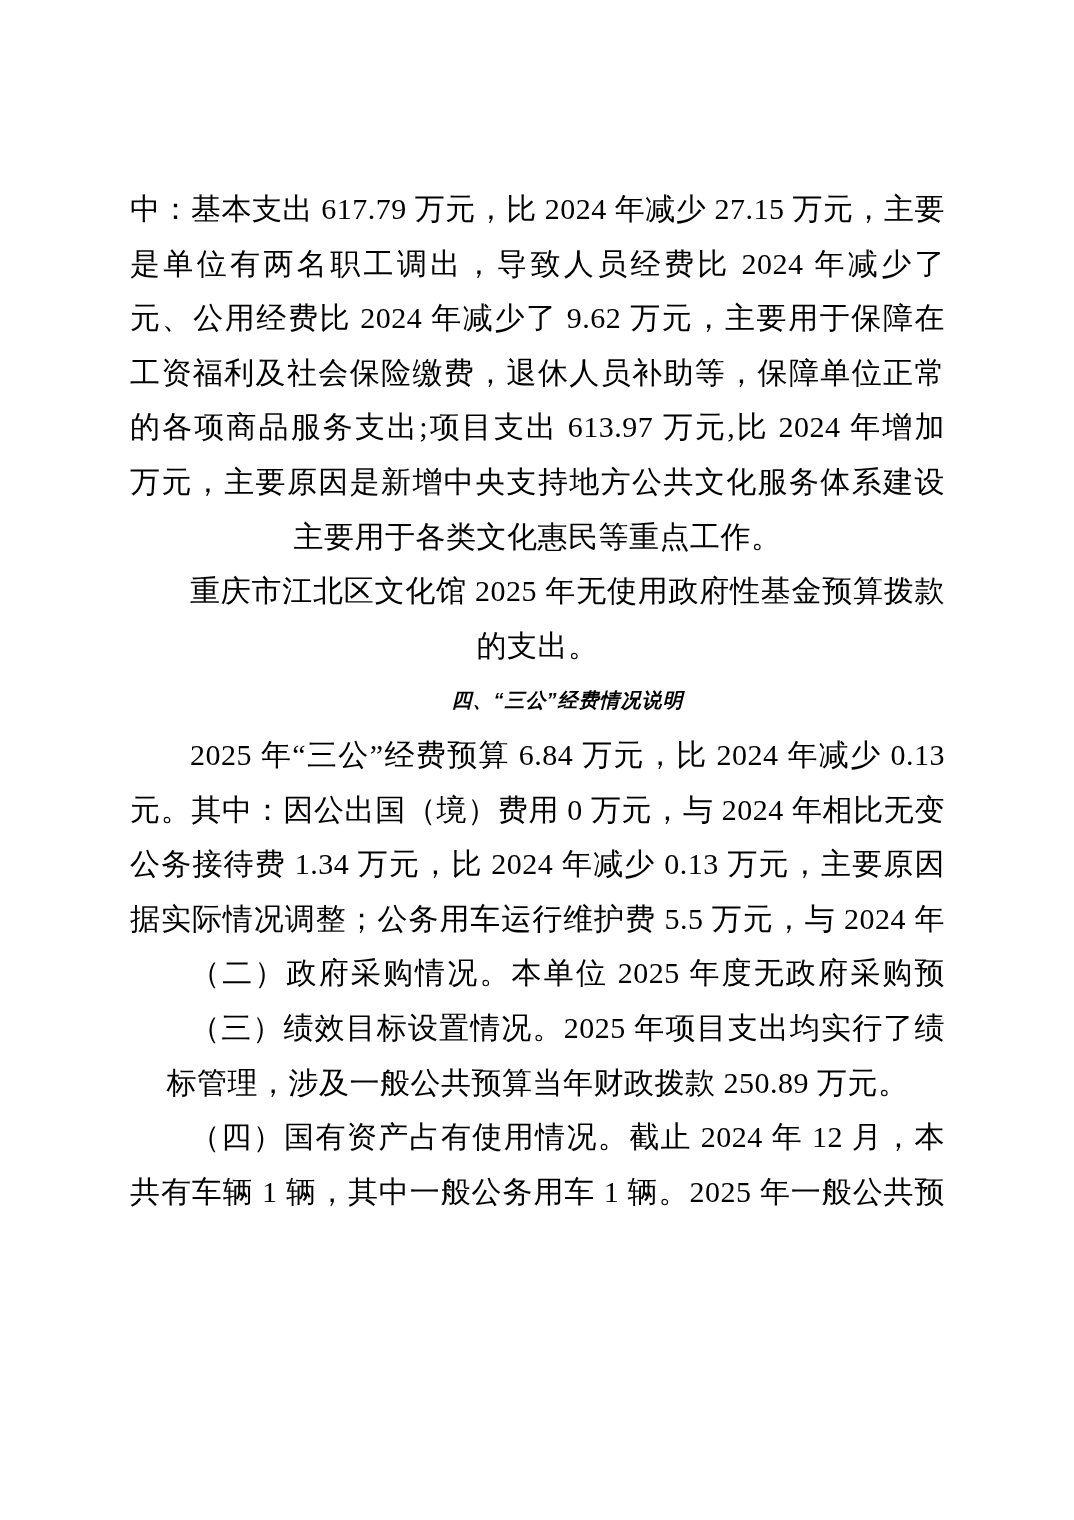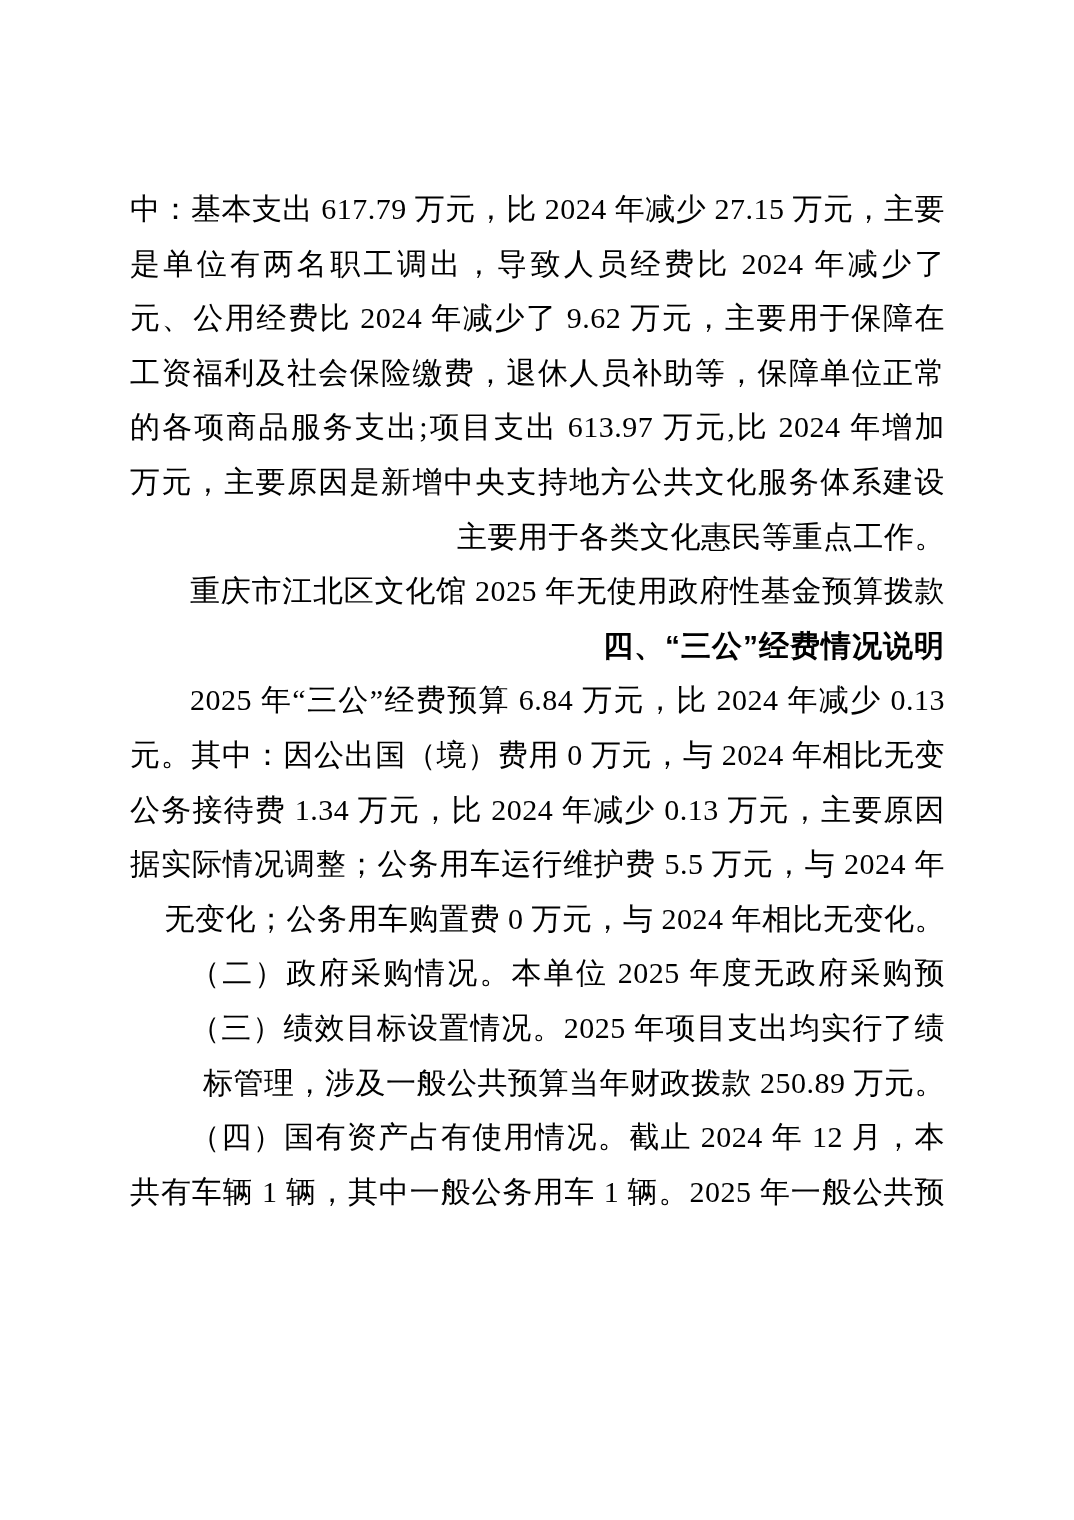--- a/index.html
+++ b/index.html
@@ -23,58 +23,59 @@
     color: #000000;
   }
   .line {
     height: 54.6px;
     line-height: 54.6px;
     overflow: hidden;
     white-space: normal;
     font-family: "Liberation Serif", "DejaVu Serif", serif;
     font-size: 30px;
     letter-spacing: 0.5px;
-    text-align: right;
+    text-align: center;
   }
   .line.justify {
     text-align: justify;
     text-align-last: justify;
     text-justify: inter-character;
   }
   .line.indent {
     padding-left: 60px;
   }
   .line.indent.justify {
     
   }
   .line.heading {
     font-family: "Liberation Sans", "DejaVu Sans", sans-serif;
     font-weight: 700;
-    font-size: 30px;
+    font-size: 20px;
     letter-spacing: 1px;
+    font-style: italic;
   }
 </style>
 </head>
 <body>
 
 <main class="page">
   <section class="doc-body">
       <div class="line justify">中：基本支出 617.79 万元，比 2024 年减少 27.15 万元，主要原因</div>
       <div class="line justify">是单位有两名职工调出，导致人员经费比 2024 年减少了 17.53 万</div>
       <div class="line justify">元、公用经费比 2024 年减少了 9.62 万元，主要用于保障在职人员</div>
       <div class="line justify">工资福利及社会保险缴费，退休人员补助等，保障单位正常运转</div>
       <div class="line justify">的各项商品服务支出;项目支出 613.97 万元,比 2024 年增加 12.96</div>
       <div class="line justify">万元，主要原因是新增中央支持地方公共文化服务体系建设专项，</div>
       <div class="line">主要用于各类文化惠民等重点工作。</div>
       <div class="line indent justify">重庆市江北区文化馆 2025 年无使用政府性基金预算拨款安排</div>
+      <div class="line">的支出。</div>
       <div class="line heading indent">四、“三公”经费情况说明</div>
       <div class="line indent justify">2025 年“三公”经费预算 6.84 万元，比 2024 年减少 0.13 万</div>
       <div class="line justify">元。其中：因公出国（境）费用 0 万元，与 2024 年相比无变化；</div>
       <div class="line justify">公务接待费 1.34 万元，比 2024 年减少 0.13 万元，主要原因是根</div>
       <div class="line justify">据实际情况调整；公务用车运行维护费 5.5 万元，与 2024 年相比</div>
-      <div class="line">无变化；公务用车购置费 0 万元，与 2024 年相比无变化。</div>
       <div class="line indent justify">（二）政府采购情况。本单位 2025 年度无政府采购预算。</div>
       <div class="line indent justify">（三）绩效目标设置情况。2025 年项目支出均实行了绩效目</div>
       <div class="line">标管理，涉及一般公共预算当年财政拨款 250.89 万元。</div>
       <div class="line indent justify">（四）国有资产占有使用情况。截止 2024 年 12 月，本单位</div>
       <div class="line justify">共有车辆 1 辆，其中一般公务用车 1 辆。2025 年一般公共预算未</div>
     </section>
 </main>
 
 </body></html>

